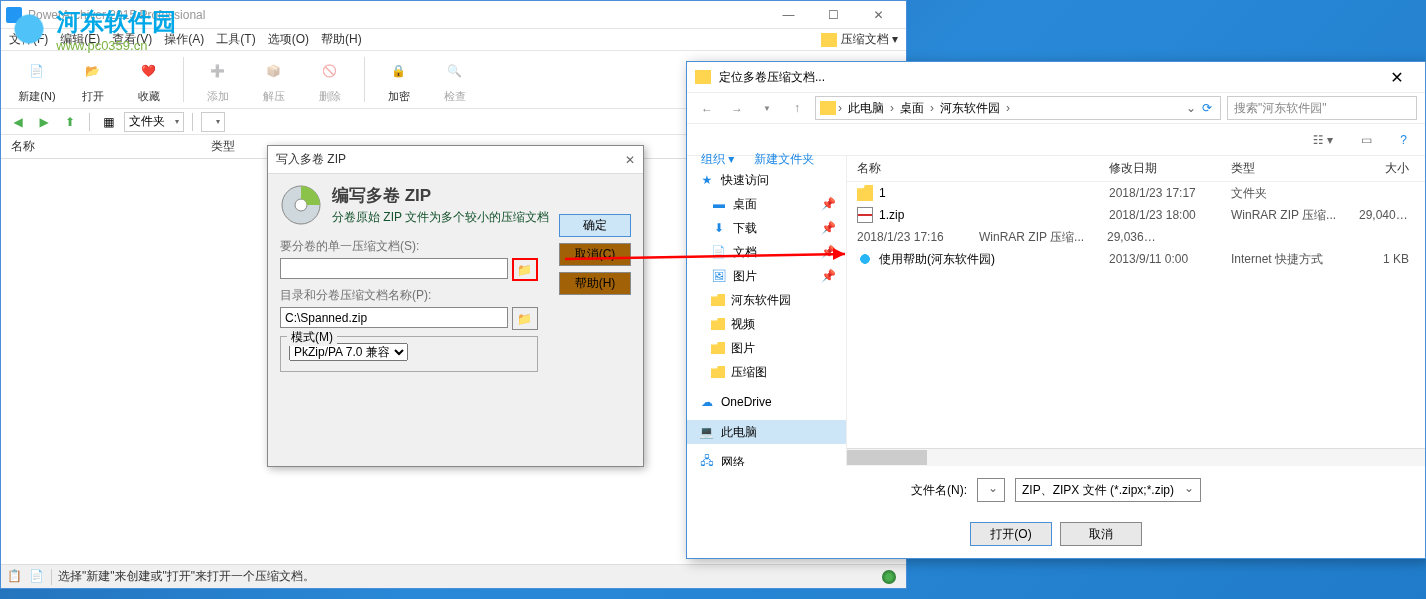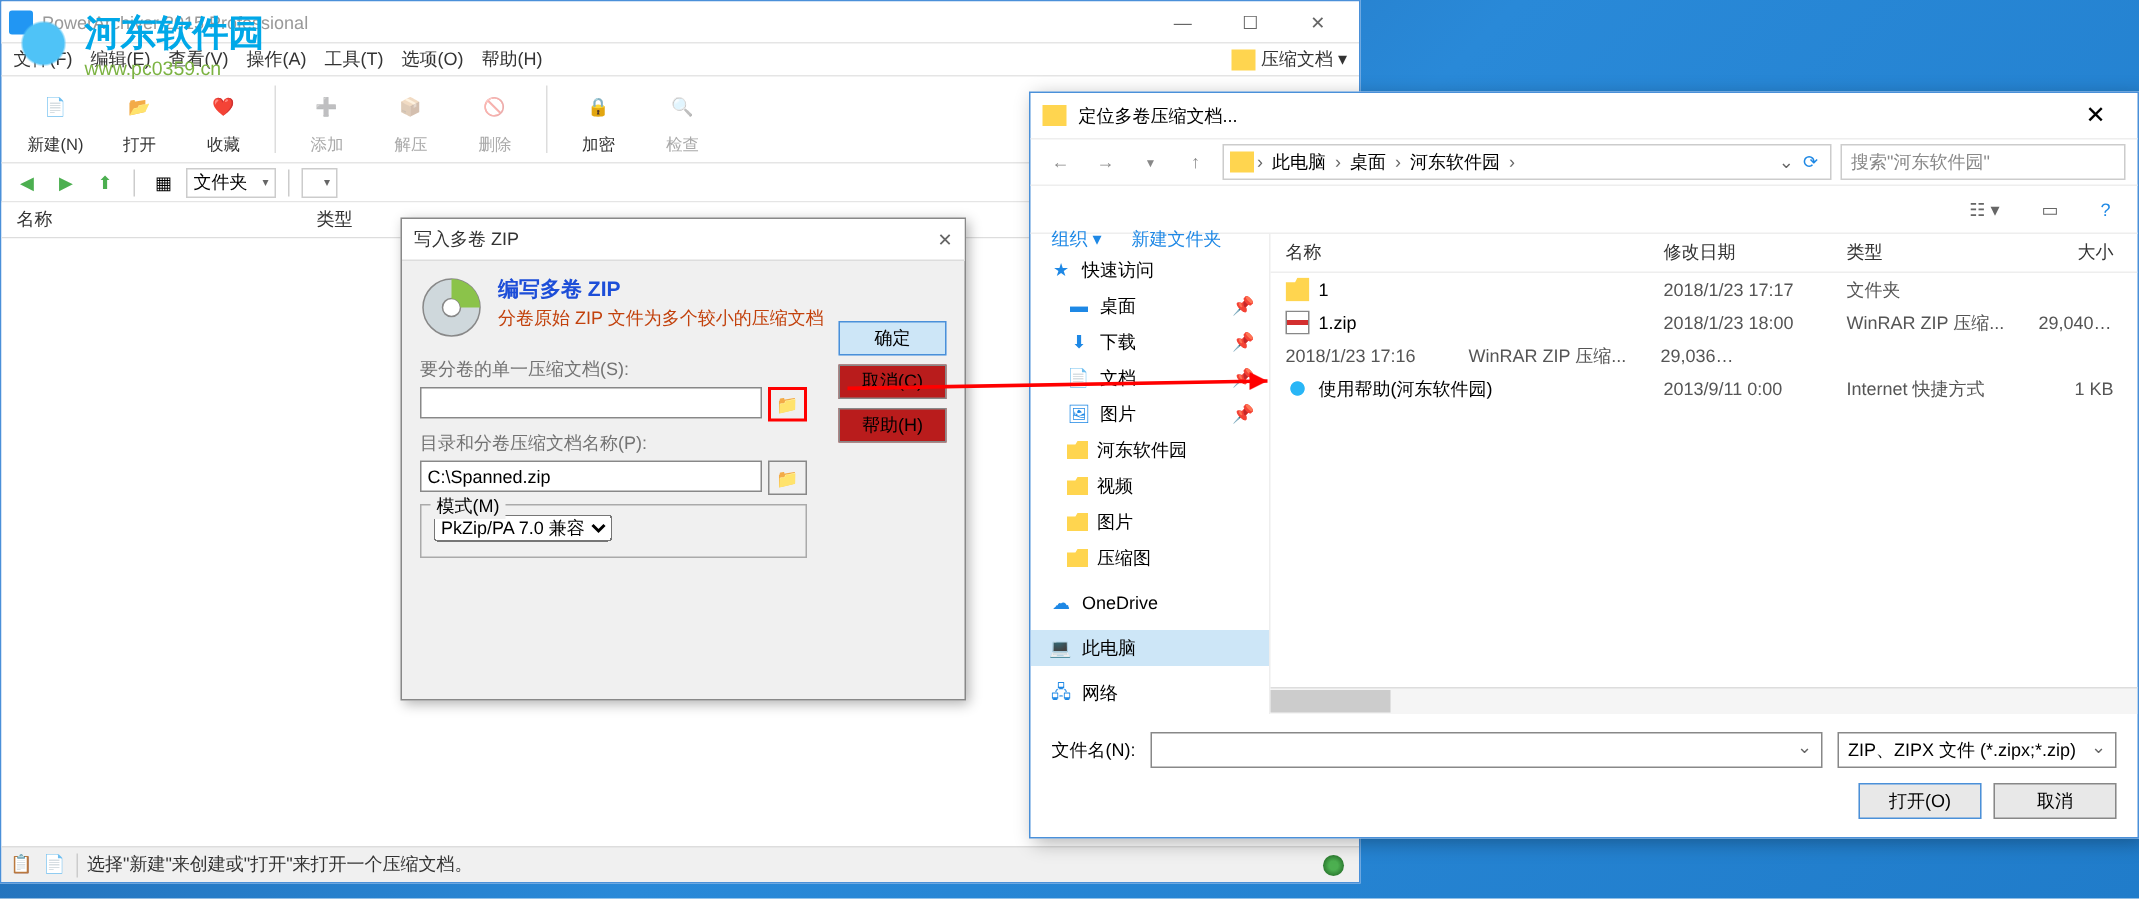--- a/index.html
+++ b/index.html
@@ -52,33 +52,33 @@
 
 
 .zip-dialog { position: absolute; top: 145px; left: 267px; width: 377px; height: 322px; background: #f0f0f0; border: 1px solid #888; box-shadow: 2px 2px 8px rgba(0,0,0,0.3); z-index: 50; }
 .zip-titlebar { height: 28px; background: #fff; display: flex; align-items: center; padding: 0 8px; border-bottom: 1px solid #ddd; }
 .zip-titlebar .title { flex: 1; color: #333; }
 .zip-titlebar .close { cursor: pointer; color: #666; }
 .zip-body { padding: 10px 12px; }
 .zip-header { display: flex; gap: 10px; margin-bottom: 12px; }
 .zip-header .disc { width: 42px; height: 42px; }
 .zip-header .disc svg { width: 100%; height: 100%; }
-.zip-header .hdrtxt .h1 { font-weight: bold; font-size: 14px; color: #1d4ed8; }
-.zip-header .hdrtxt .h2 { color: #c2410c; margin-top: 2px; }
+.zip-header .hdrtxt .h1 { font-weight: bold; font-size: 17px; color: #404040; }
+.zip-header .hdrtxt .h2 { color: #14532d; margin-top: 2px; }
 .zip-row { margin-bottom: 6px; }
 .zip-row .lbl { color: #737373; margin-bottom: 3px; display: block; }
 .zip-row .input-line { display: flex; gap: 4px; }
 .zip-row input[type=text] { flex: 1; height: 21px; border: 1px solid #888; padding: 0 4px; background: #fff; }
 .zip-row .browse { width: 26px; height: 23px; border: 1px solid #888; background: #f0f0f0; cursor: pointer; display: flex; align-items: center; justify-content: center; }
 .zip-row .browse.hl { border: 2px solid #ff0000; }
 .zip-group { border: 1px solid #aaa; padding: 6px 8px 10px 8px; margin-bottom: 8px; position: relative; }
 .zip-group .legend { position: absolute; top: -8px; left: 6px; background: #f0f0f0; padding: 0 4px; color: #000; }
 .zip-group .sub { color: #333; margin-bottom: 4px; }
 .zip-buttons { position: absolute; top: 68px; right: 12px; display: flex; flex-direction: column; gap: 6px; }
-.zip-buttons button { width: 72px; height: 23px; border: 1px solid #888; background: #b91c1c; cursor: pointer; }
+.zip-buttons button { width: 72px; height: 23px; border: 1px solid #888; background: #a16207; cursor: pointer; }
 .zip-buttons button.primary { background: #cde6f7; border-color: #4a90d9; }
 .zip-left { width: 258px; }
 
 
 .file-dialog { position: absolute; top: 61px; left: 686px; width: 740px; height: 498px; background: #fff; border: 1px solid #4a90d9; box-shadow: 3px 3px 12px rgba(0,0,0,0.3); z-index: 60; display: flex; flex-direction: column; }
 .fd-titlebar { height: 30px; display: flex; align-items: center; padding: 0 8px; }
 .fd-titlebar .app-icon { width: 16px; height: 14px; background: #ffd54f; margin-right: 8px; }
 .fd-titlebar .title { flex: 1; color: #000; }
 .fd-titlebar .close { width: 40px; height: 26px; display: flex; align-items: center; justify-content: center; cursor: pointer; font-size: 16px; }
 .fd-nav { height: 32px; display: flex; align-items: center; padding: 0 8px; gap: 6px; border-top: 1px solid #eee; border-bottom: 1px solid #eee; }
@@ -108,21 +108,21 @@
 .fd-list-body { flex: 1; overflow: auto; }
 .fd-row { height: 22px; display: flex; align-items: center; cursor: pointer; }
 .fd-row .cell { padding: 0 10px; color: #000; white-space: nowrap; overflow: hidden; text-overflow: ellipsis; }
 .fd-row .cell.name { width: 252px; display: flex; align-items: center; gap: 6px; }
 .fd-row .cell.date { width: 122px; color: #555; }
 .fd-row .cell.type { width: 128px; color: #555; }
 .fd-row .cell.size { width: 70px; text-align: right; color: #555; }
 .fd-row .file-ico { width: 16px; height: 16px; flex-shrink: 0; }
 .fd-scrollbar { height: 18px; border-top: 1px solid #ddd; background: #f5f5f5; position: relative; }
 .fd-scrollbar .thumb { position: absolute; left: 0; top: 1px; width: 80px; height: 15px; background: #ccc; }
-.fd-bottom { padding: 12px 14px; display: flex; flex-direction: column; gap: 10px; }
+.fd-bottom { padding: 12px 14px; display: flex; flex-direction: column; gap: 20px; align-items: center; }
 .fd-file-row { display: flex; align-items: center; gap: 10px; }
 .fd-file-row .lbl { color: #000; }
 .fd-file-row .combo { flex: 1; height: 24px; border: 1px solid #888; padding: 0 20px 0 6px; position: relative; background: #fff; }
 .fd-file-row .combo::after { content: "⌄"; position: absolute; right: 6px; top: 2px; color: #666; }
 .fd-file-row .filter { width: 186px; height: 24px; border: 1px solid #888; padding: 0 20px 0 6px; position: relative; display: flex; align-items: center; background: #fff; }
 .fd-file-row .filter::after { content: "⌄"; position: absolute; right: 6px; top: 2px; color: #666; }
 .fd-btn-row { display: flex; justify-content: flex-end; gap: 8px; }
 .fd-btn-row button { width: 82px; height: 24px; border: 1px solid #888; background: #e8e8e8; cursor: pointer; }
 .fd-btn-row button.primary { border-color: #4a90d9; }
 

